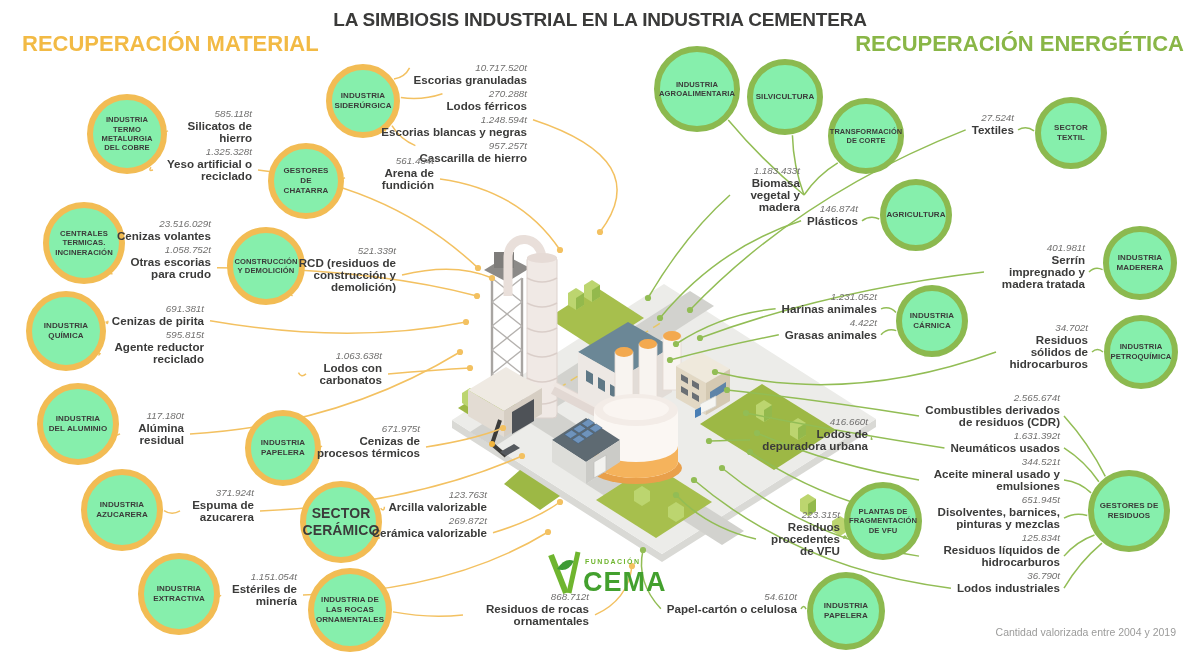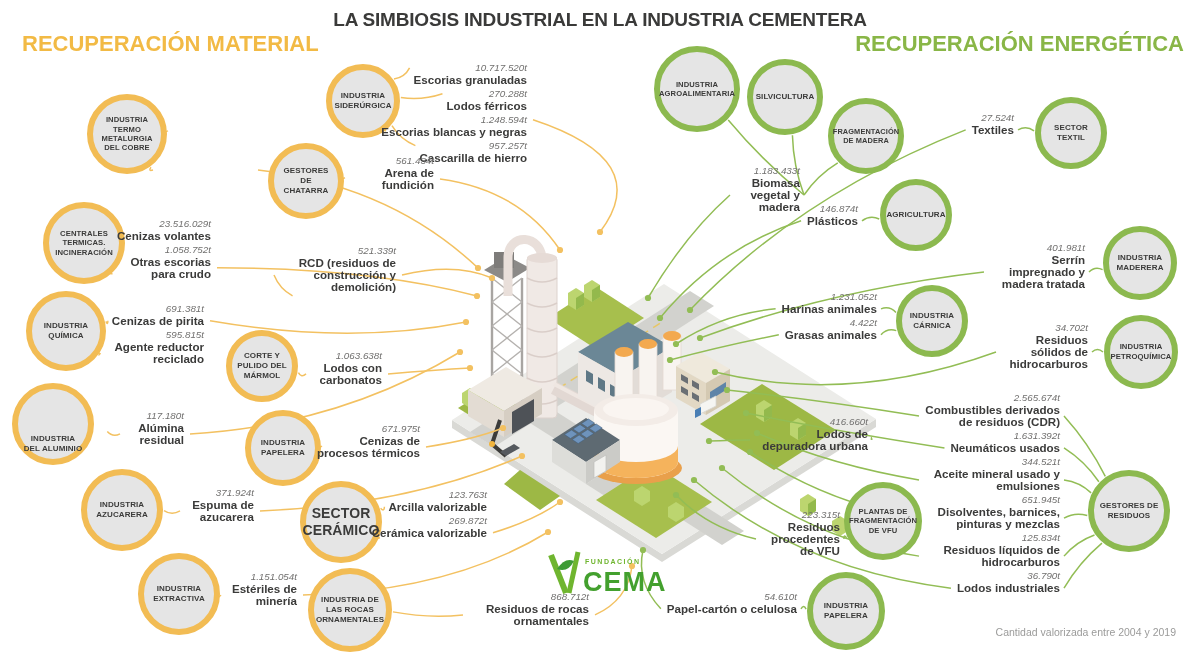--- a/index.html
+++ b/index.html
@@ -2,21 +2,21 @@
 <html><head>
 <meta charset="utf-8">
 <style>
   html,body{margin:0;padding:0;background:#fff;}
   body{width:1200px;height:657px;overflow:hidden;font-family:"Liberation Sans",sans-serif;}
   #stage{position:relative;width:1200px;height:657px;background:#fff;}
   .title{position:absolute;top:9px;left:0;width:100%;text-align:center;font-size:19px;font-weight:bold;color:#3a3a39;letter-spacing:-0.2px;}
   .hdr{position:absolute;top:31px;font-size:22px;font-weight:bold;letter-spacing:0;}
   .hdr-material{left:22px;color:#f2ba45;}
   .hdr-energy{right:16px;color:#89b647;text-align:right;}
-  .node{position:absolute;border-radius:50%;background:#e5e5e5;display:flex;align-items:center;justify-content:center;
+  .node{position:absolute;border-radius:50%;background:#86efac;display:flex;align-items:center;justify-content:center;
         text-align:center;font-weight:bold;color:#3b3b3a;box-sizing:border-box;line-height:1.25;letter-spacing:.1px;padding:5px;z-index:3;}
   .group{position:absolute;text-align:right;z-index:4;}
   .qty{font-size:9.8px;font-style:italic;color:#71706f;line-height:1.2;}
   .name{font-size:11.6px;font-weight:bold;color:#3b3b3a;line-height:1.05;margin-bottom:2px;}
   .qty span,.name span{display:inline-block;}
   #wires{position:absolute;left:0;top:0;z-index:1;}
   .logo{position:absolute;left:545px;top:551px;z-index:5;}
   .logo-sub{font-size:8px;font-weight:bold;color:#c8893b;line-height:1.25;padding-left:38px;margin-top:-2px;}
   .footnote{position:absolute;right:24px;top:626px;font-size:10.5px;color:#9b9b9a;z-index:5;}
 </style>
@@ -271,37 +271,37 @@
   <div class="footnote">Cantidad valorizada entre 2004 y 2019</div>
 <div class="node" style="left: 87px; top: 94px; width: 80px; height: 80px; border: 6px solid rgb(242, 188, 84); font-size: 7.6px;">
       <span>INDUSTRIA TERMO METALURGIA DEL COBRE</span>
     </div>
     <div class="node" style="left: 43px; top: 202px; width: 82px; height: 82px; border: 6px solid rgb(242, 188, 84); font-size: 7.7px;">
       <span>CENTRALES TERMICAS. INCINERACIÓN</span>
     </div>
     <div class="node" style="left: 26px; top: 291px; width: 80px; height: 80px; border: 6px solid rgb(242, 188, 84); font-size: 8px;">
       <span>INDUSTRIA QUÍMICA</span>
     </div>
-    <div class="node" style="left: 12px; top: 383px; width: 82px; height: 82px; border: 6px solid rgb(242, 188, 84); font-size: 8px; align-items: flex-end;">
+    <div class="node" style="left: 37px; top: 383px; width: 82px; height: 82px; border: 6px solid rgb(242, 188, 84); font-size: 8px;">
       <span>INDUSTRIA DEL ALUMINIO</span>
     </div>
     <div class="node" style="left: 81px; top: 469px; width: 82px; height: 82px; border: 6px solid rgb(242, 188, 84); font-size: 8px;">
       <span>INDUSTRIA AZUCARERA</span>
     </div>
     <div class="node" style="left: 138px; top: 553px; width: 82px; height: 82px; border: 6px solid rgb(242, 188, 84); font-size: 8px;">
       <span>INDUSTRIA EXTRACTIVA</span>
     </div>
     <div class="node" style="left: 326px; top: 64px; width: 74px; height: 74px; border: 6px solid rgb(242, 188, 84); font-size: 8px;">
       <span>INDUSTRIA SIDERÚRGICA</span>
     </div>
     <div class="node" style="left: 268px; top: 143px; width: 76px; height: 76px; border: 6px solid rgb(242, 188, 84); font-size: 8px;">
       <span>GESTORES DE CHATARRA</span>
     </div>
-    <div class="node" style="left: 226px; top: 330px; width: 72px; height: 72px; border: 6px solid rgb(242, 188, 84); font-size: 8px;">
-      <span>CORTE Y PULIDO DEL MÁRMOL</span>
+    <div class="node" style="left: 227px; top: 227px; width: 78px; height: 78px; border: 6px solid rgb(242, 188, 84); font-size: 7.6px;">
+      <span>CONSTRUCCIÓN Y DEMOLICIÓN</span>
     </div>
     <div class="node" style="left: 245px; top: 410px; width: 76px; height: 76px; border: 6px solid rgb(242, 188, 84); font-size: 8px;">
       <span>INDUSTRIA PAPELERA</span>
     </div>
     <div class="node" style="left: 300px; top: 481px; width: 82px; height: 82px; border: 6px solid rgb(242, 188, 84); font-size: 14px;">
       <span>SECTOR CERÁMICO</span>
     </div>
     <div class="node" style="left: 308px; top: 568px; width: 84px; height: 84px; border: 6px solid rgb(242, 188, 84); font-size: 8px; justify-content: center;">
       <span>INDUSTRIA DE LAS ROCAS ORNAMENTALES</span>
     </div>
@@ -312,20 +312,26 @@
       <div class="name"><span>Lodos férricos</span></div>
       <div class="qty"><span>1.248.594t</span></div>
       <div class="name"><span>Escorias blancas y negras</span></div>
       <div class="qty"><span>957.257t</span></div>
       <div class="name"><span>Cascarilla de hierro</span></div>
     </div>
     <div class="group" style="left: 334px; top: 155px; width: 100px;">
       <div class="qty"><span>561.434t</span></div>
       <div class="name"><span>Arena de fundición</span></div>
     </div>
+    <div class="group" style="left: 157px; top: 108px; width: 95px;">
+      <div class="qty"><span>585.118t</span></div>
+      <div class="name"><span>Silicatos de hierro</span></div>
+      <div class="qty"><span>1.325.328t</span></div>
+      <div class="name"><span>Yeso artificial o reciclado</span></div>
+    </div>
     <div class="group" style="left: 111px; top: 218px; width: 100px;">
       <div class="qty"><span>23.516.029t</span></div>
       <div class="name"><span>Cenizas volantes</span></div>
       <div class="qty"><span>1.058.752t</span></div>
       <div class="name"><span>Otras escorias para crudo</span></div>
     </div>
     <div class="group" style="left: 278px; top: 245px; width: 118px;">
       <div class="qty"><span>521.339t</span></div>
       <div class="name"><span>RCD (residuos de construcción y demolición)</span></div>
     </div>
@@ -365,21 +371,21 @@
       <div class="qty"><span>868.712t</span></div>
       <div class="name"><span>Residuos de rocas ornamentales</span></div>
     </div>
     <div class="node" style="left: 654px; top: 46px; width: 86px; height: 86px; border: 6px solid rgb(140, 185, 79); font-size: 7.6px;">
       <span>INDUSTRIA AGROALIMENTARIA</span>
     </div>
     <div class="node" style="left: 747px; top: 59px; width: 76px; height: 76px; border: 6px solid rgb(140, 185, 79); font-size: 8px;">
       <span>SILVICULTURA</span>
     </div>
     <div class="node" style="left: 828px; top: 98px; width: 76px; height: 76px; border: 6px solid rgb(140, 185, 79); font-size: 7.4px;">
-      <span>FRAGMENTACIÓN DE MADERA</span>
+      <span>TRANSFORMACIÓN DE CORTE</span>
     </div>
     <div class="node" style="left: 880px; top: 179px; width: 72px; height: 72px; border: 6px solid rgb(140, 185, 79); font-size: 8px;">
       <span>AGRICULTURA</span>
     </div>
     <div class="node" style="left: 1035px; top: 97px; width: 72px; height: 72px; border: 6px solid rgb(140, 185, 79); font-size: 8px;">
       <span>SECTOR TEXTIL</span>
     </div>
     <div class="node" style="left: 1103px; top: 226px; width: 74px; height: 74px; border: 6px solid rgb(140, 185, 79); font-size: 8px;">
       <span>INDUSTRIA MADERERA</span>
     </div>

